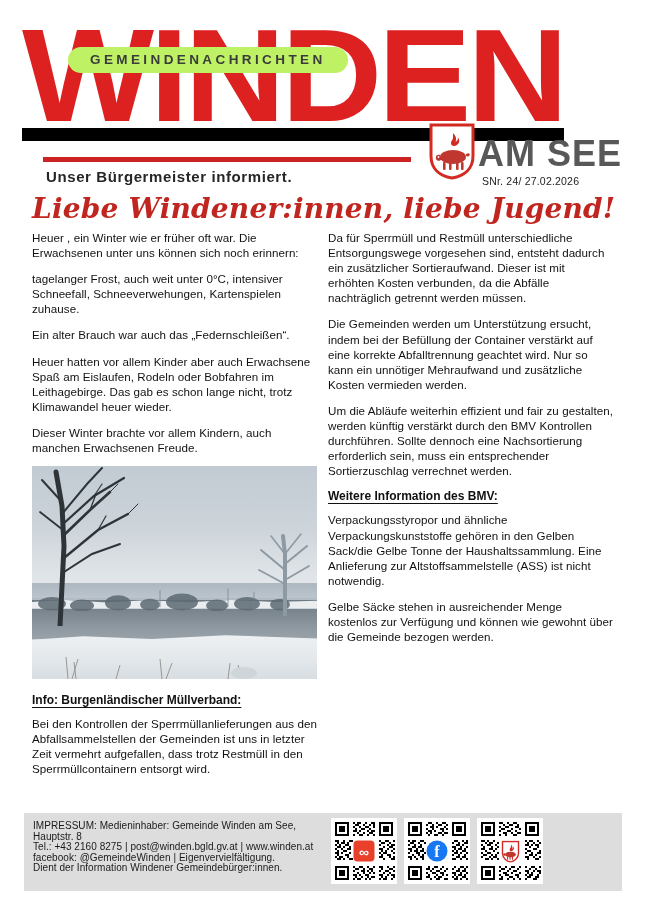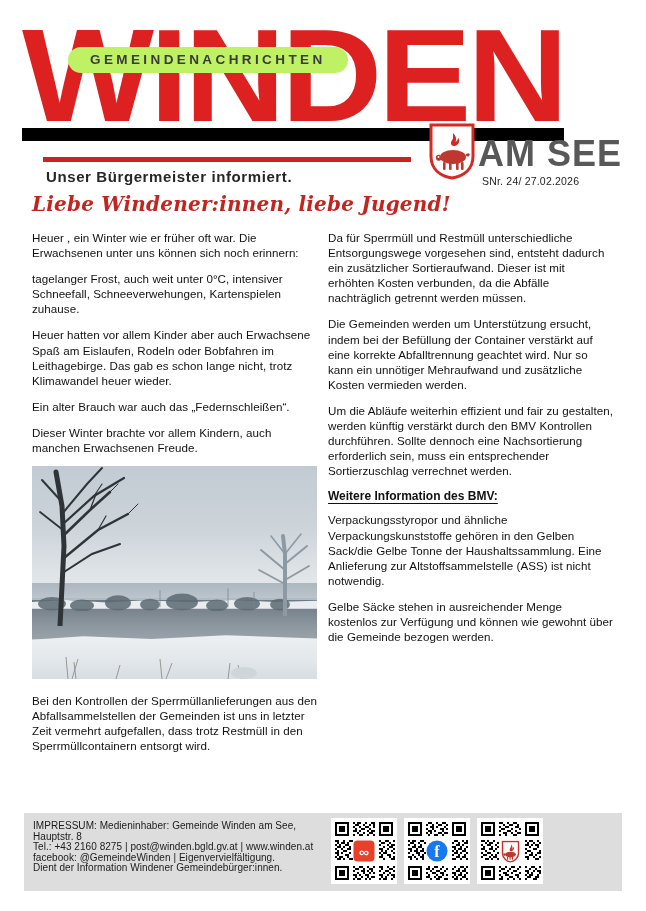--- a/index.html
+++ b/index.html
@@ -110,21 +110,21 @@
   }
 
   
   .greeting {
     position: absolute;
     left: 32px;
     top: 192px;
     font-family: "DejaVu Serif", serif;
     font-style: italic;
     font-weight: bold;
-    font-size: 20px;
+    font-size: 28px;
     color: #C0261F;
     letter-spacing: 0.2px;
   }
 
   
   .cols {
     position: absolute;
     top: 230px;
     left: 0;
     width: 646px;
@@ -276,22 +276,22 @@
     <div class="snr">SNr. 24/ 27.02.2026</div>
   </div>
 
   <div class="greeting">Liebe Windener:innen, liebe Jugend!</div>
 
   <div class="cols">
 
     <div class="col col-left">
       <p class="body">Heuer , ein Winter wie er früher oft war. Die Erwachsenen unter uns können sich noch erinnern:</p>
       <p class="body">tagelanger Frost, auch weit unter 0°C, intensiver Schneefall, Schneeverwehungen, Kartenspielen zuhause.</p>
+      <p class="body">Ein alter Brauch war auch das „Federnschleißen“.</p>
       <p class="body">Heuer hatten vor allem Kinder aber auch Erwachsene Spaß am Eislaufen, Rodeln oder Bobfahren im Leithagebirge. Das gab es schon lange nicht, trotz Klimawandel heuer wieder.</p>
-      <p class="body">Ein alter Brauch war auch das „Federnschleißen“.</p>
       <p class="body">Dieser Winter brachte vor allem Kindern, auch manchen Erwachsenen Freude.</p>
 
       <div class="photo">
         <div class="sky"></div>
         <div class="hills"></div>
         <div class="lake"></div>
         <div class="snowbank"></div>
         <div class="foreground"></div>
 
         <svg class="treeline" viewBox="0 0 285 30" preserveAspectRatio="none">
@@ -350,20 +350,21 @@
             <path d="M130 50 L128 30"></path>
               <path d="M134 50 L140 34"></path>
             <path d="M196 50 L198 34"></path>
               <path d="M210 50 L206 36"></path>
             <path d="M84 50 L88 36"></path>
           </g>
           <ellipse cx="212" cy="44" rx="13" ry="6" fill="#cfd6da"></ellipse>
         </svg>
       </div>
 
+      <h3 class="section">Info: Burgenländischer Müllverband:</h3>
       <p class="body">Bei den Kontrollen der Sperrmüllanlieferungen aus den Abfallsammelstellen der Gemeinden ist uns in letzter Zeit vermehrt aufgefallen, dass trotz Restmüll in den Sperrmüllcontainern entsorgt wird.</p>
     </div>
 
     <div class="col col-right">
       <p class="body">Da für Sperrmüll und Restmüll unterschiedliche Entsorgungswege vorgesehen sind, entsteht dadurch ein zusätzlicher Sortieraufwand. Dieser ist mit erhöhten Kosten verbunden, da die Abfälle nachträglich getrennt werden müssen.</p>
       <p class="body">Die Gemeinden werden um Unterstützung ersucht, indem bei der Befüllung der Container verstärkt auf eine korrekte Abfalltrennung geachtet wird. Nur so kann ein unnötiger Mehraufwand und zusätzliche Kosten vermieden werden.</p>
       <p class="body">Um die Abläufe weiterhin effizient und fair zu gestalten, werden künftig verstärkt durch den BMV Kontrollen durchführen. Sollte dennoch eine Nachsortierung erforderlich sein, muss ein entsprechender Sortierzuschlag verrechnet werden.</p>
 
       <h3 class="section">Weitere Information des BMV:</h3>
       <p class="body">Verpackungsstyropor und ähnliche Verpackungskunststoffe gehören in den Gelben Sack/die Gelbe Tonne der Haushaltssammlung. Eine Anlieferung zur Altstoffsammelstelle (ASS) ist nicht notwendig.</p>

